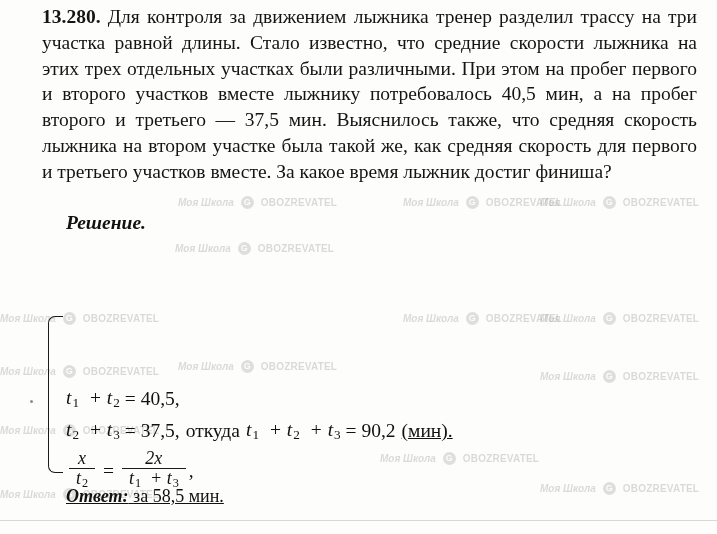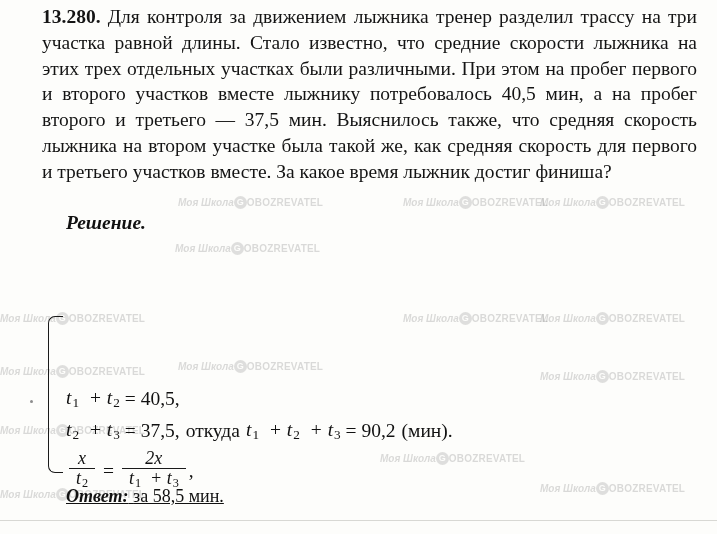--- a/index.html
+++ b/index.html
@@ -20,21 +20,21 @@
     left: 0; top: 0;
     width: 717px;
     height: 534px;
     background: #fdfdfb;
   }
   
   .wm {
     position: absolute;
     display: flex;
     align-items: center;
-    gap: 0;
+    gap: 7px;
     opacity: 0.30;
     pointer-events: none;
     white-space: nowrap;
     font-family: "Liberation Sans", sans-serif;
   }
   .wm .wm-school {
     font-size: 10px;
     font-weight: bold;
     font-style: italic;
     color: #8a8a8a;
@@ -276,21 +276,21 @@
       </div>
 
       <div class="eqrow" id="eq2">
         <span class="mathvar"><i>t</i><sub>2</sub>&nbsp; + <i>t</i><sub>3</sub></span>
         <span>&nbsp;=&nbsp;</span>
         <span>37,5,</span>
         <span style="padding:0 6px;">откуда</span>
         <span class="mathvar"><i>t</i><sub>1</sub>&nbsp; + <i>t</i><sub>2</sub>&nbsp; + <i>t</i><sub>3</sub></span>
         <span>&nbsp;=&nbsp;</span>
         <span>90,2</span>
-        <span style="padding-left:6px;">(мин).</span>
+        <span style="padding-left:6px;text-decoration:underline;">(мин).</span>
       </div>
 
       <div class="eqrow" id="eq3">
         <span class="frac">
           <span class="num mathvar">x</span>
           <span class="bar"></span>
           <span class="den mathvar"><i>t</i><sub>2</sub></span>
         </span>
         <span>&nbsp;=&nbsp;</span>
         <span class="frac">

